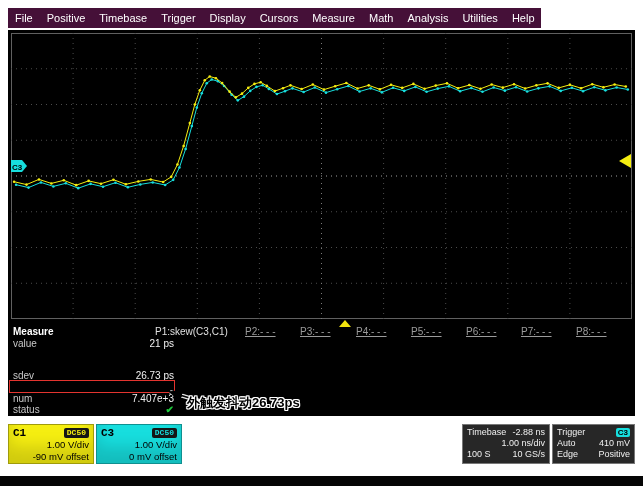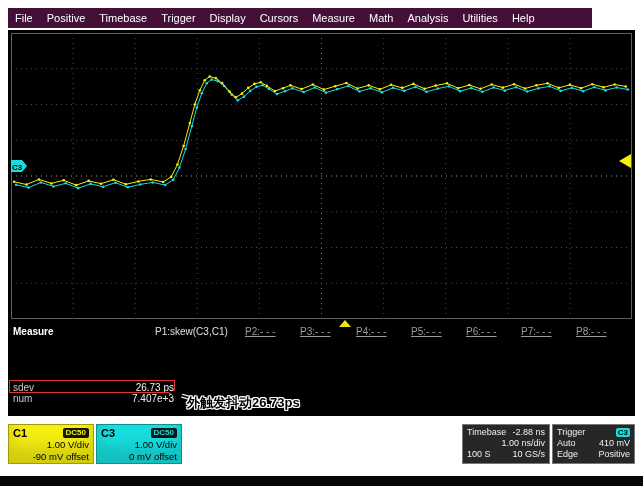--- a/index.html
+++ b/index.html
@@ -1,20 +1,20 @@
 <!DOCTYPE html>
 <html><head>
 <meta charset="utf-8">
 <style>
   * { margin:0; padding:0; box-sizing:border-box; }
   html,body { width:643px; height:486px; }
   body { position:relative; background:#fff; overflow:hidden;
          font-family:"Liberation Sans", sans-serif; }
 
-  .menubar { position:absolute; left:8px; top:8px; width:584px; height:20px;
+  .menubar { position:absolute; left:8px; top:8px; width:533px; height:20px;
              background:#451038; color:#fff; display:flex; align-items:center;
              font-size:11px; }
   .menu-item { padding:0 7px; cursor:default; white-space:nowrap; }
 
   .screen { position:absolute; left:8px; top:30px; width:627px; height:386px;
             background:#000; }
   .grat { position:absolute; left:3px; top:3px; }
 
   .trig-pos { position:absolute; left:331px; top:290px; width:0; height:0;
               border-left:6px solid transparent; border-right:6px solid transparent;
@@ -36,21 +36,21 @@
   .ann-text { position:absolute; left:187px; top:394px; font-size:13px; font-weight:bold;
               color:#000; white-space:nowrap;
               text-shadow:-1px -1px 0 #fff,1px -1px 0 #fff,-1px 1px 0 #fff,1px 1px 0 #fff,
                           0 -1px 0 #fff,0 1px 0 #fff,-1px 0 0 #fff,1px 0 0 #fff; }
   .ann-arrow { position:absolute; left:158px; top:386px; }
 
   .chbox { position:absolute; top:424px; width:86px; height:40px; color:#000;
            padding:1px 4px; box-shadow:inset 0 -16px 16px rgba(0,0,0,.15);
            border:1px solid rgba(0,0,0,.35); }
   #ch1 { left:8px; } #ch3 { left:96px; }
-  .ch-hdr { display:flex; justify-content:space-between; align-items:center; height:13px; }
+  .ch-hdr { display:flex; justify-content:space-between; align-items:center; height:13px;font-family:Liberation Mono, monospace; }
   .ch-name { font-weight:bold; font-size:11px; }
   .ch-chip { background:#151515; font-size:8px; line-height:10px; height:10px;
              padding:0 3px; border-radius:2px; font-weight:bold;text-align:right; }
   .ch-line { text-align:right; font-size:9.5px; height:12px; line-height:12px; }
 
   .infobox { position:absolute; top:424px; height:40px; background:#272727;
              border:1px solid #777; color:#f0f0f0; font-size:9px; padding:2px 4px; }
   #tbox { left:462px; width:88px; }
   #trgbox { left:552px; width:83px; }
   .ib-row { display:flex; justify-content:space-between; align-items:center;
@@ -239,27 +239,35 @@
       <span class="m-label title">Measure</span>
       <span class="p1">P1:skew(C3,C1)</span>
       <span class="pcol p2">P2:- - -</span>
       <span class="pcol p3">P3:- - -</span>
       <span class="pcol p4">P4:- - -</span>
       <span class="pcol p5">P5:- - -</span>
       <span class="pcol p6">P6:- - -</span>
       <span class="pcol p7">P7:- - -</span>
       <span class="pcol p8">P8:- - -</span>
     </div>
-    <div class="m-row" style="top:58px">
+    <div class="m-row" style="top:14px">
+      <span class="m-label">value</span>
+      <span class="m-val">21 ps</span>
+    </div>
+    <div class="m-row" style="top:46px">
       <span class="m-label">sdev</span>
       <span class="m-val">26.73 ps</span>
     </div>
     <div class="m-row" style="top:69px">
       <span class="m-label">num</span>
       <span class="m-val">7.407e+3</span>
+    </div>
+    <div class="m-row" style="top:80px">
+      <span class="m-label">status</span>
+      <span class="m-val ok">✔</span>
     </div>
     <div class="redbox"></div>
   </div>
 </div>
 
 <svg class="ann-arrow" width="60" height="22">
   <defs>
     <marker id="ah" markerWidth="9" markerHeight="8" refX="7" refY="3.5" orient="auto">
       <path d="M0,0 L8,3.5 L0,7 z" fill="#000"></path>
     </marker>

